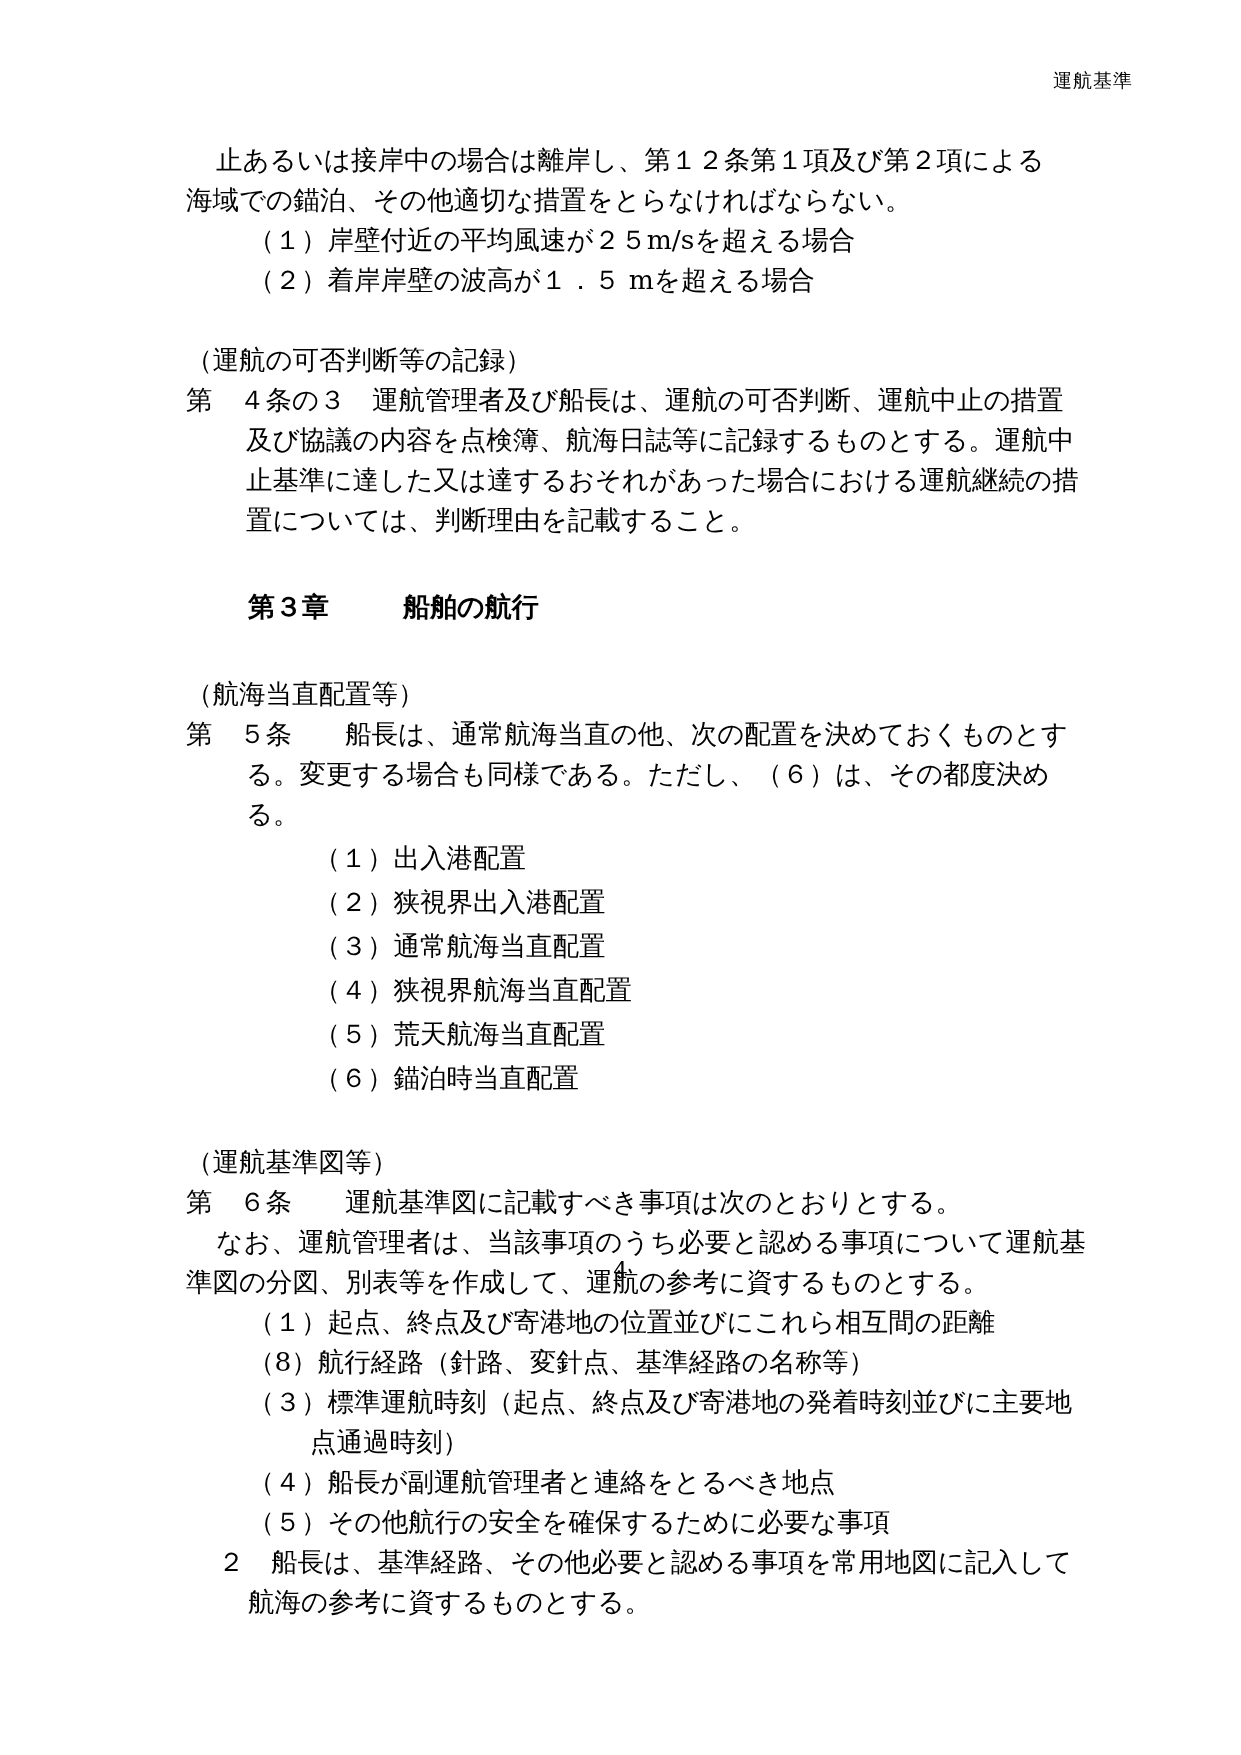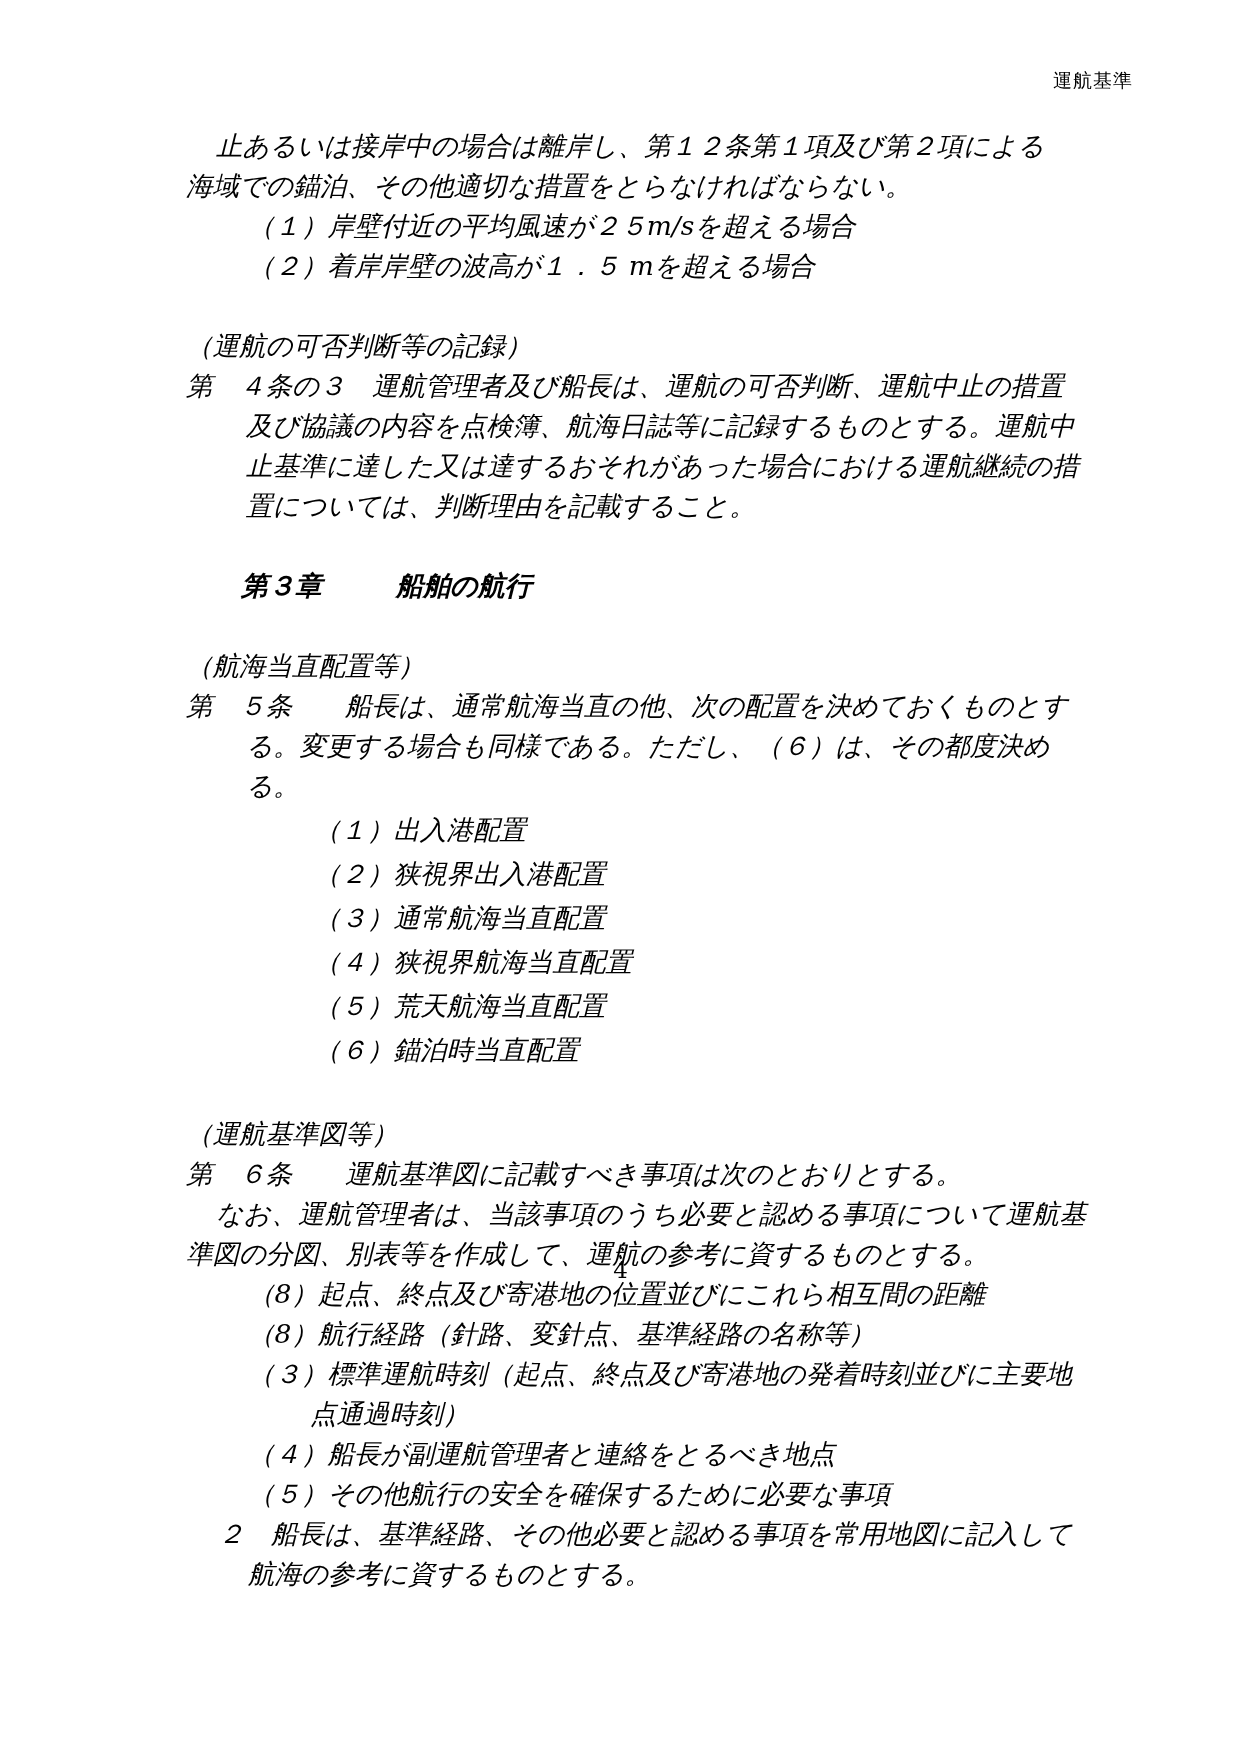--- a/index.html
+++ b/index.html
@@ -24,27 +24,26 @@
   .header-mark {
     position: absolute;
     top: 68px;
     right: 108px;
     font-size: 19px;
     letter-spacing: 1px;
     font-family: "DejaVu Serif", "Liberation Serif", serif;
   }
   .content {
     position: absolute;
-    top: 126px;
+    top: 140px;
     left: 186px;
     width: 900px;
     font-size: 26.5px;
     line-height: 40px;
     font-family: "DejaVu Serif", "Liberation Serif", serif;
-    font-style: italic;
   }
   .p {
     margin: 0;
     text-align: justify;
     text-justify: inter-character;
   }
   .ind1 { text-indent: 30px; }
   .hang-article {
     margin: 0;
     padding-left: 60px;
@@ -65,21 +64,21 @@
   }
   .para-num {
     margin: 0;
     padding-left: 62px;
     text-indent: -30px;
   }
   .blank {
     height: 40px;
   }
   .chapter {
-    margin: 0;
+    margin: 7px;
     font-weight: bold;
     font-size: 27px;
     padding-left: 55px;
   }
   .chapter .gap {
     display: inline-block;
     width: 74px;
   }
   .sec-label {
     margin: 0;
@@ -129,21 +128,21 @@
     <p class="item-sub">（４）狭視界航海当直配置</p>
     <p class="item-sub">（５）荒天航海当直配置</p>
     <p class="item-sub">（６）錨泊時当直配置</p>
 
     <div class="blank"></div>
 
     <p class="sec-label">（運航基準図等）</p>
     <p class="hang-article">第　６条　　運航基準図に記載すべき事項は次のとおりとする。</p>
     <p class="p ind1">なお、運航管理者は、当該事項のうち必要と認める事項について運航基準図の分図、別表等を作成して、運航の参考に資するものとする。</p>
 
-    <p class="item">（8）起点、終点及び寄港地の位置並びにこれら相互間の距離</p>
+    <p class="item">（１）起点、終点及び寄港地の位置並びにこれら相互間の距離</p>
     <p class="item">（8）航行経路（針路、変針点、基準経路の名称等）</p>
     <p class="item-hang">（３）標準運航時刻（起点、終点及び寄港地の発着時刻並びに主要地点通過時刻）</p>
     <p class="item">（４）船長が副運航管理者と連絡をとるべき地点</p>
     <p class="item">（５）その他航行の安全を確保するために必要な事項</p>
 
     <p class="para-num">２　船長は、基準経路、その他必要と認める事項を常用地図に記入して航海の参考に資するものとする。</p>
 
   </div>
 
   <div class="pagenum">4</div>

